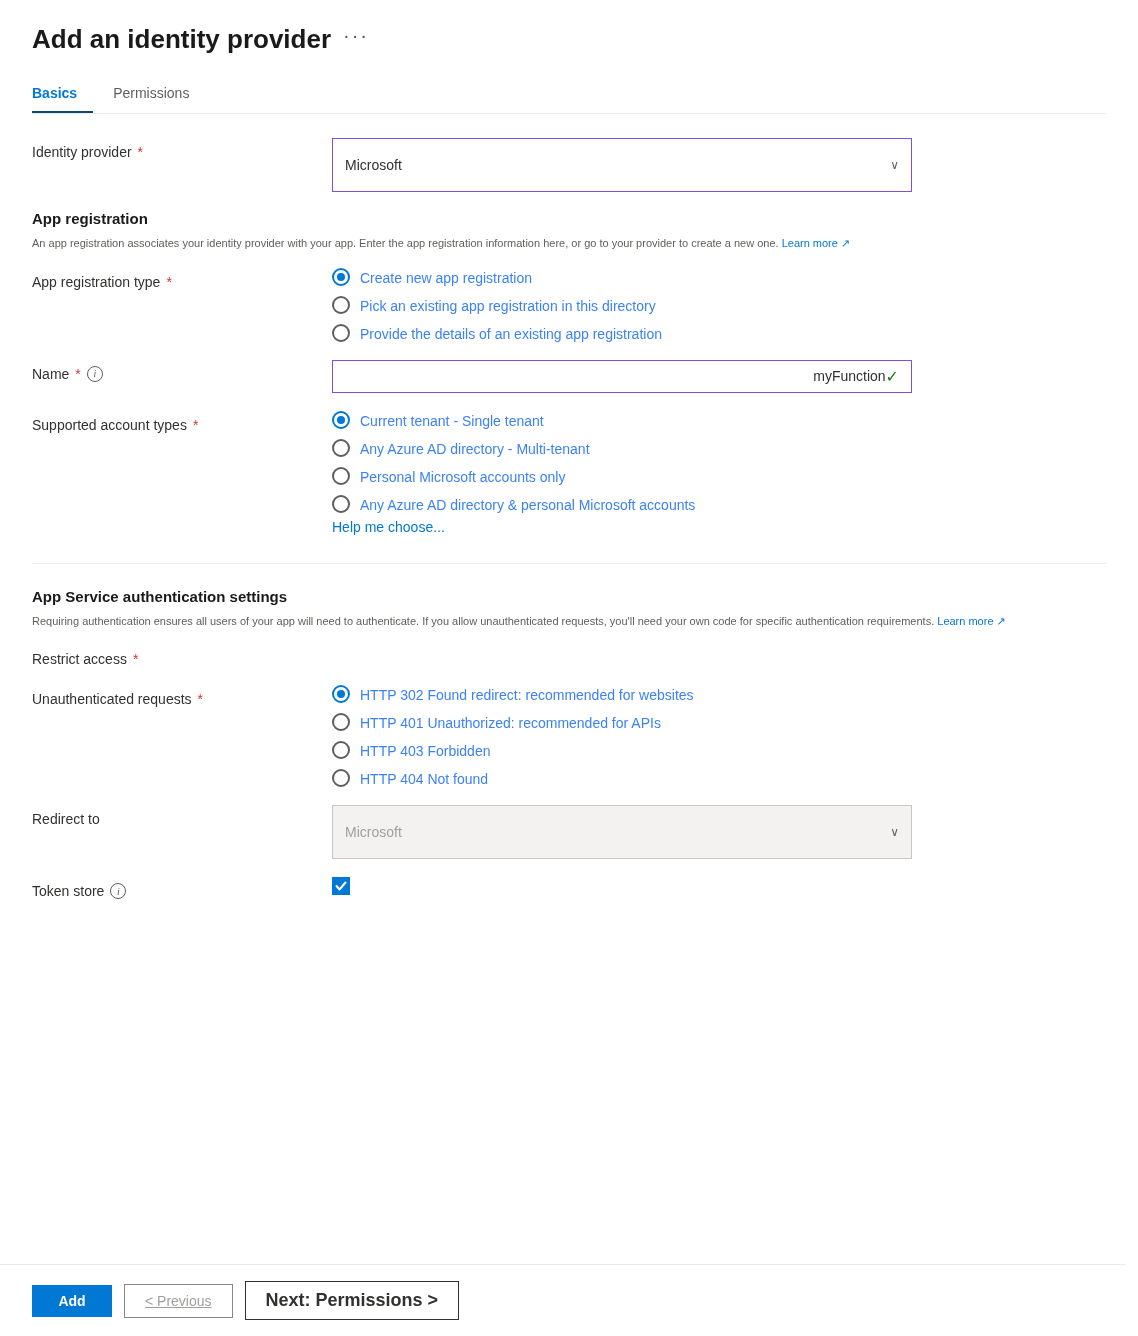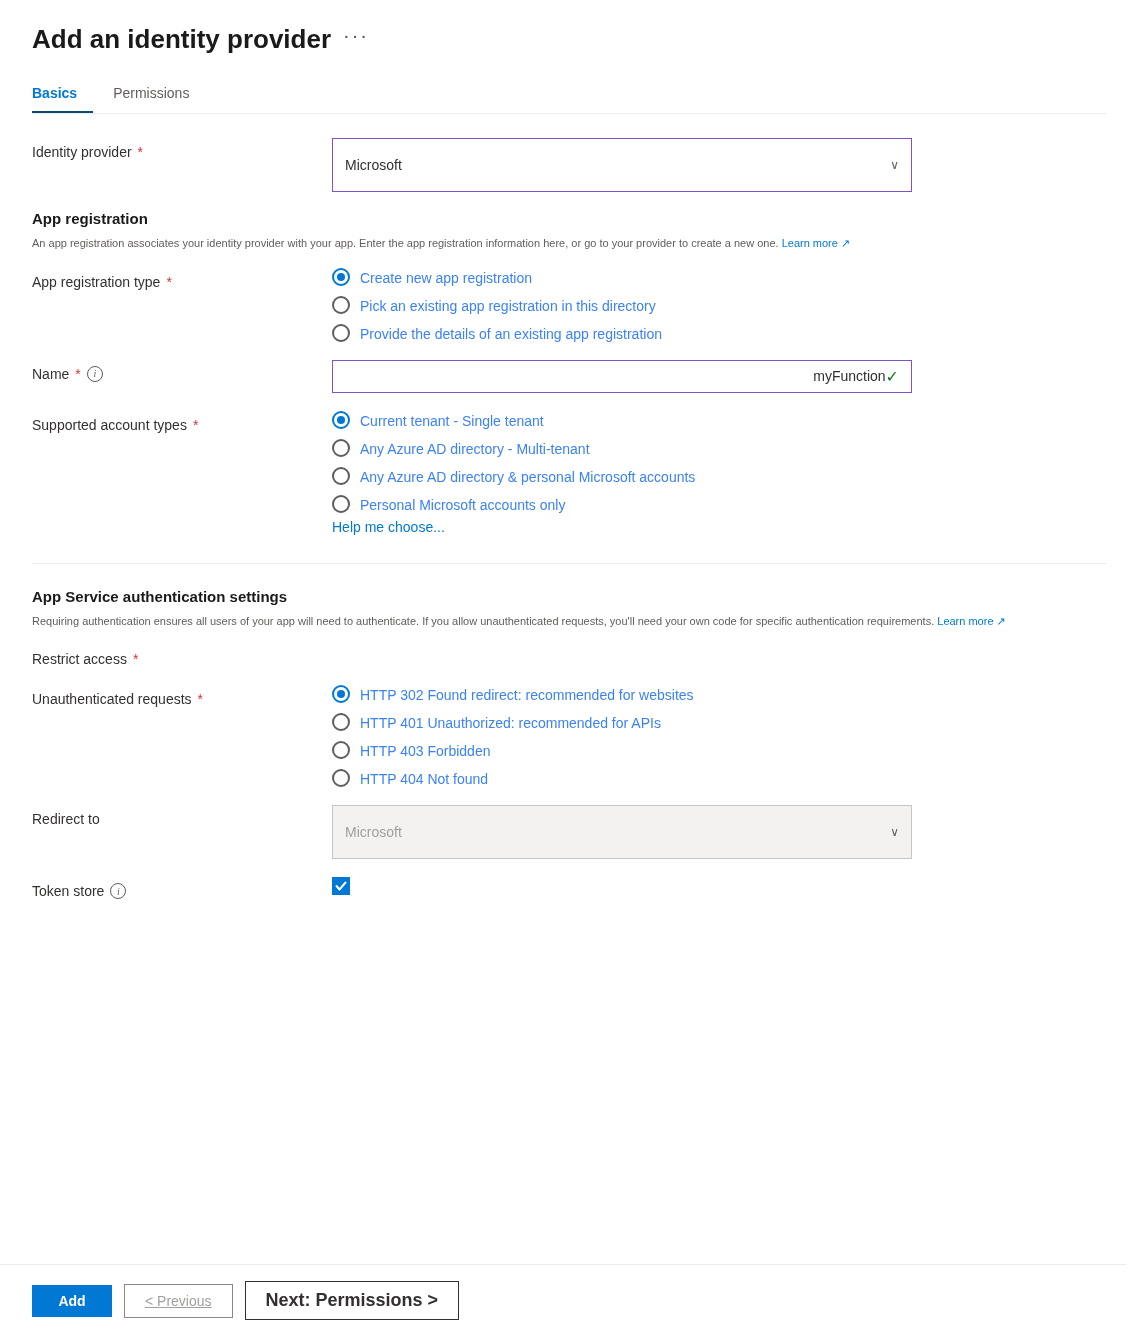--- a/index.html
+++ b/index.html
@@ -359,25 +359,25 @@
         <label class="radio-option">
           <div class="radio-circle selected"></div>
           <span>Current tenant - Single tenant</span>
         </label>
         <label class="radio-option">
           <div class="radio-circle"></div>
           <span>Any Azure AD directory - Multi-tenant</span>
         </label>
         <label class="radio-option">
           <div class="radio-circle"></div>
+          <span>Personal Microsoft accounts only</span>
+        </label>
+        <label class="radio-option">
+          <div class="radio-circle"></div>
           <span>Any Azure AD directory &amp; personal Microsoft accounts</span>
-        </label>
-        <label class="radio-option">
-          <div class="radio-circle"></div>
-          <span>Personal Microsoft accounts only</span>
         </label>
       </div>
       <a href="#" class="help-link">Help me choose...</a>
     </div>
   </div>
 </div>
 
 <div class="divider"></div>
 
 <div class="form-section">

